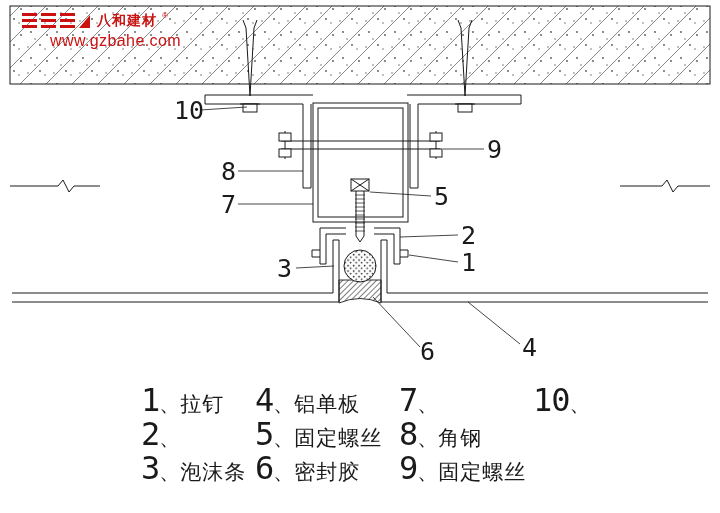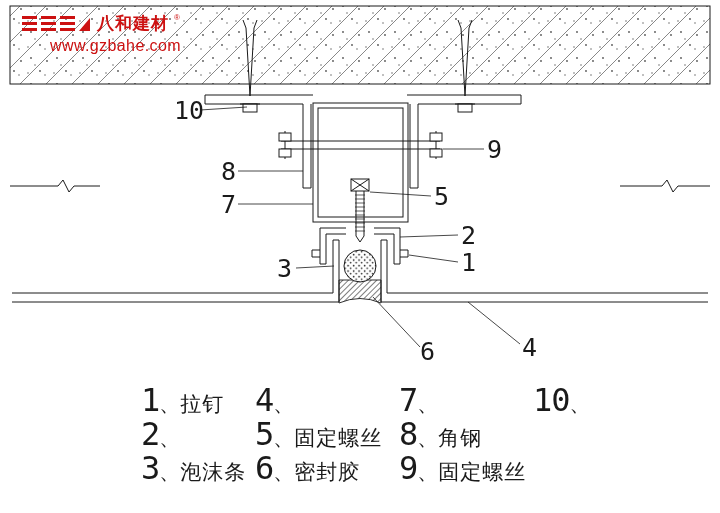--- a/index.html
+++ b/index.html
@@ -4,21 +4,21 @@
 <style>
   * { margin:0; padding:0; box-sizing:border-box; }
   html,body { width:720px; height:513px; background:#ffffff; overflow:hidden; }
   body { position:relative; font-family:"Liberation Sans", sans-serif; color:#111; }
 
   .drawing { position:absolute; left:0; top:0; width:720px; height:513px; }
 
   
   .logo { position:absolute; left:22px; top:12px; z-index:5; color:#cc1111; }
   .logo-row { display:flex; align-items:center; gap:5px; }
-  .logo-name { font-size:17px; font-weight:bold; letter-spacing:1px;font-family:Liberation Mono, monospace; }
+  .logo-name { font-size:14px; font-weight:bold; letter-spacing:1px;font-family:Liberation Mono, monospace; }
   .logo-reg { font-size:8px; position:relative; top:-6px; }
   .logo-url { font-size:16px; margin:2px 0 0 28px; letter-spacing:0.4px; }
 
   
   .legend-item { position:absolute; display:flex; align-items:baseline; white-space:nowrap; z-index:4; }
   .lnum { font-family:"DejaVu Sans Mono", monospace; font-size:32px; font-weight:400; line-height:1; letter-spacing:-1px; color:#1a1a1a; }
   .lsep { font-size:21px; color:#1a1a1a; }
   .ltxt { font-size:21px; color:#1a1a1a; letter-spacing:1px; }
 
   text.callout { font-family:"DejaVu Sans Mono", monospace; font-size:25px; fill:#1a1a1a; }
@@ -194,20 +194,21 @@
 </div>
 
 <div class="legend-item" style="left:141px; top:384px">
   <span class="lnum">1</span>
     <span class="lsep">、</span>
     <span class="ltxt">拉钉</span>
 </div>
 <div class="legend-item" style="left:255px; top:384px">
   <span class="lnum">4</span>
     <span class="lsep">、</span>
+    <span class="ltxt">铝单板</span>
 </div>
 <div class="legend-item" style="left:399px; top:384px">
   <span class="lnum">7</span>
     <span class="lsep">、</span>
 </div>
 <div class="legend-item" style="left:533px; top:384px">
   <span class="lnum">10</span>
     <span class="lsep">、</span>
 </div>
 <div class="legend-item" style="left:141px; top:418px">

